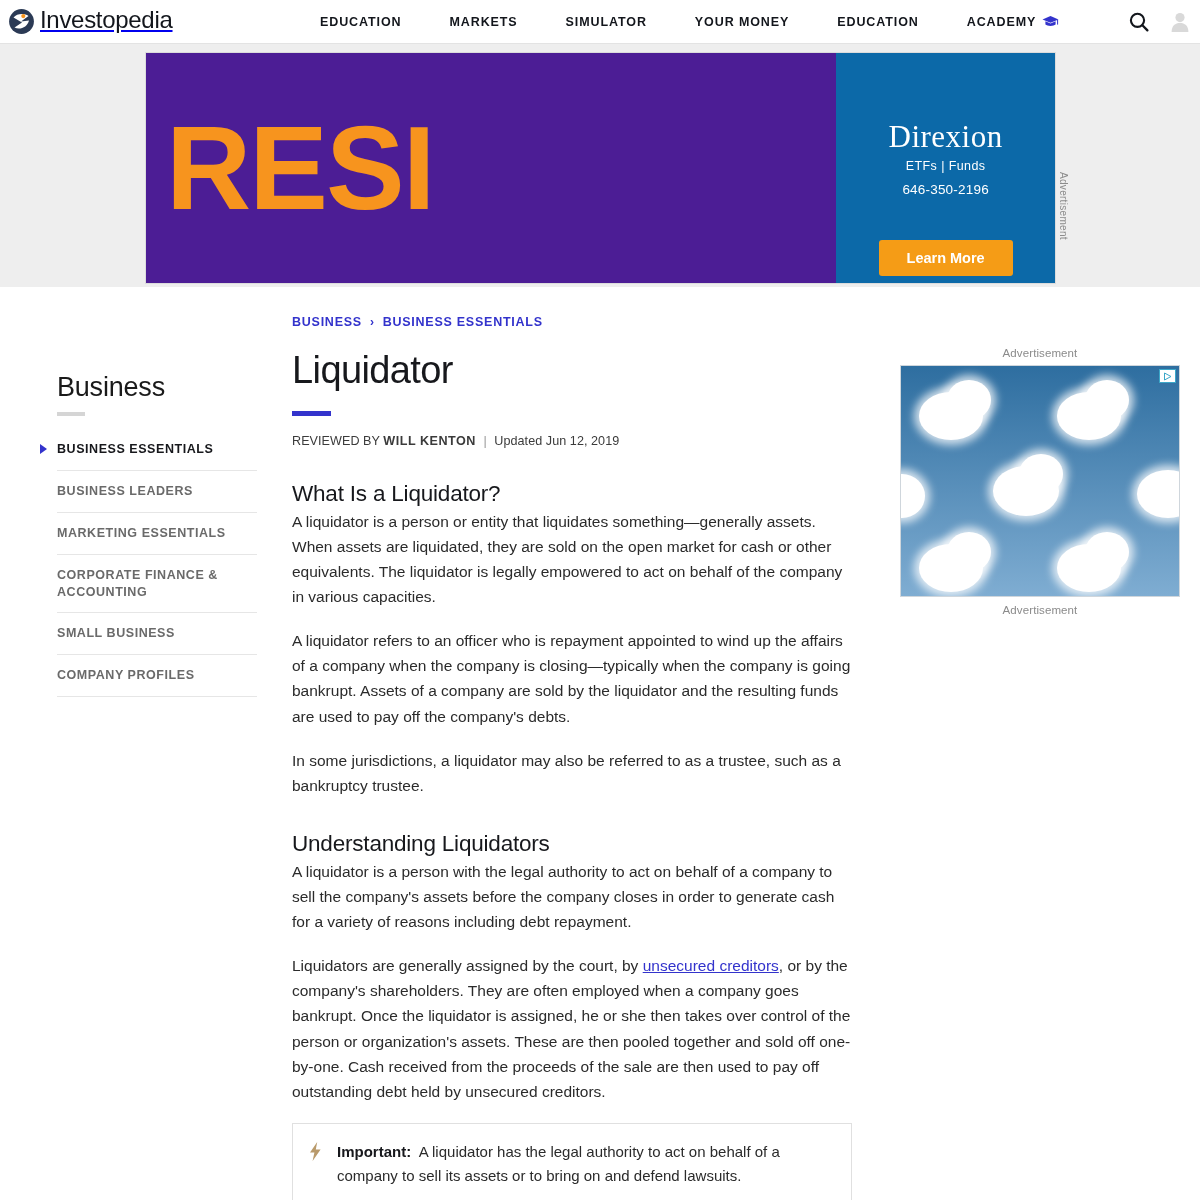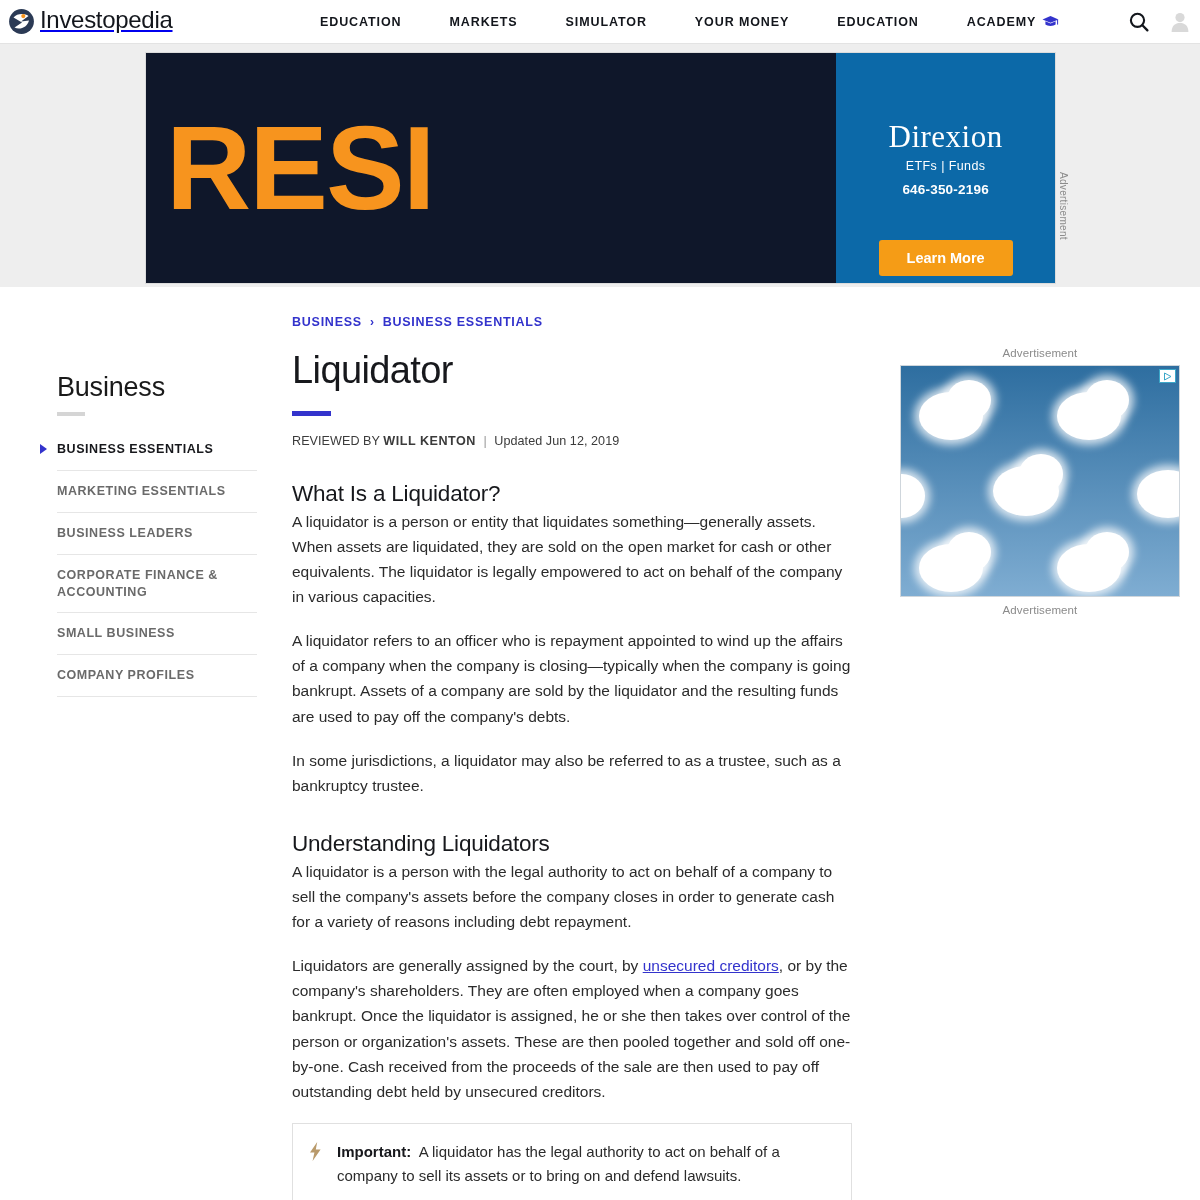--- a/index.html
+++ b/index.html
@@ -91,21 +91,21 @@
     top: 8px;
     width: 911px;
     height: 232px;
     background: #f4f4f4;
     border: 1px solid #dcdcdc;
     display: flex;
   }
   .banner-creative {
     width: 691px;
     height: 100%;
-    background: #0f172a;
+    background: #4c1d95;
     display: flex;
     align-items: center;
     overflow: hidden;
   }
   .resi-text {
     font-size: 118px;
     font-weight: 700;
     color: #f7941e;
     letter-spacing: -2px;
     margin-left: 20px;
@@ -129,21 +129,21 @@
     position: relative;
     margin-top: 48px;
   }
   .direxion-sub {
     font-size: 12.5px;
     margin-top: 7px;
     letter-spacing: 0.4px;
   }
   .direxion-phone {
     font-size: 13.5px;
-    font-weight: 700;
+    font-weight: 400;
     margin-top: 9px;
     letter-spacing: 0.2px;
   }
   .direxion-rule {
     width: 128px;
     height: 1px;
     background: rgba(255,255,255,0.45);
     margin-top: 16px;
   }
   .learn-more {
@@ -418,22 +418,22 @@
   </div>
   <div class="vert-ad-label">Advertisement</div>
 </section>
 
 <div class="page">
 
   <aside class="left-rail">
     <div class="rail-title">Business</div>
     <div class="rail-dash"></div>
     <a class="rail-item active" href="#">BUSINESS ESSENTIALS</a>
+    <a class="rail-item" href="#">BUSINESS LEADERS</a>
     <a class="rail-item" href="#">MARKETING ESSENTIALS</a>
-    <a class="rail-item" href="#">BUSINESS LEADERS</a>
     <a class="rail-item" href="#">CORPORATE FINANCE &amp; ACCOUNTING</a>
     <a class="rail-item" href="#">SMALL BUSINESS</a>
     <a class="rail-item" href="#">COMPANY PROFILES</a>
   </aside>
 
   <main class="main-col">
 
     <nav class="breadcrumb">
       <a href="#">BUSINESS</a>
       <span class="crumb-sep">›</span>

